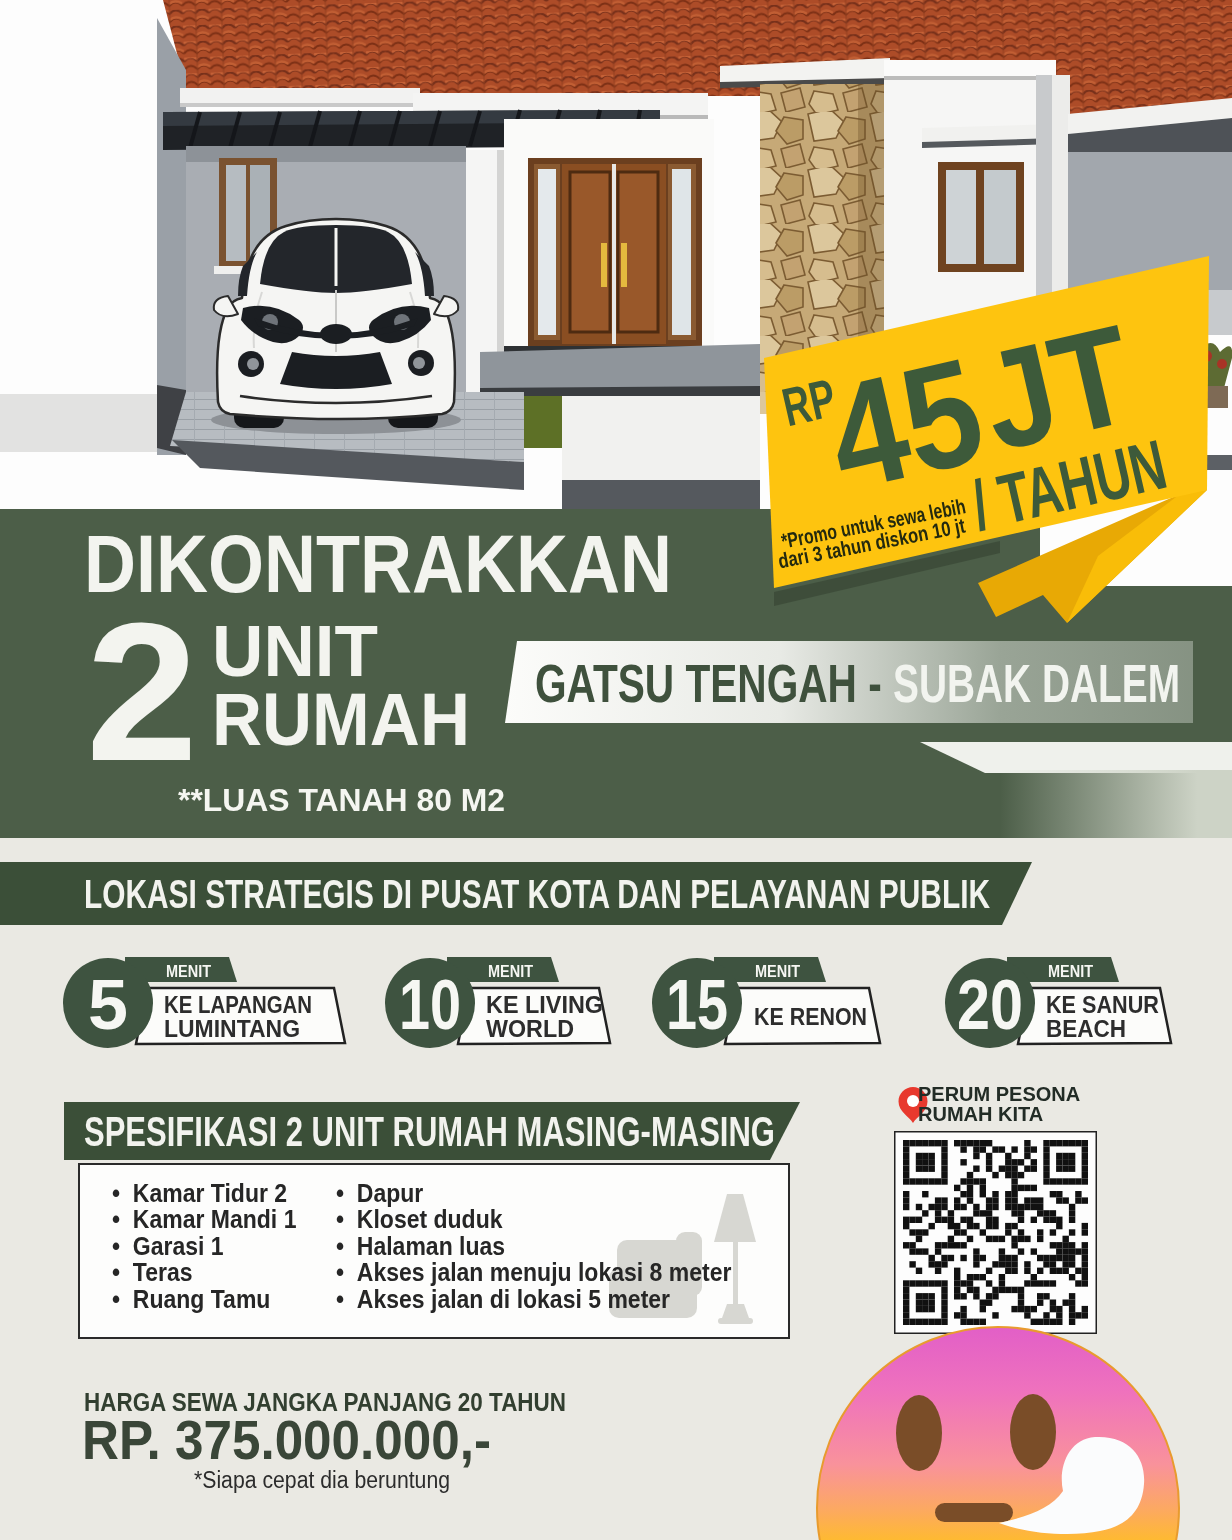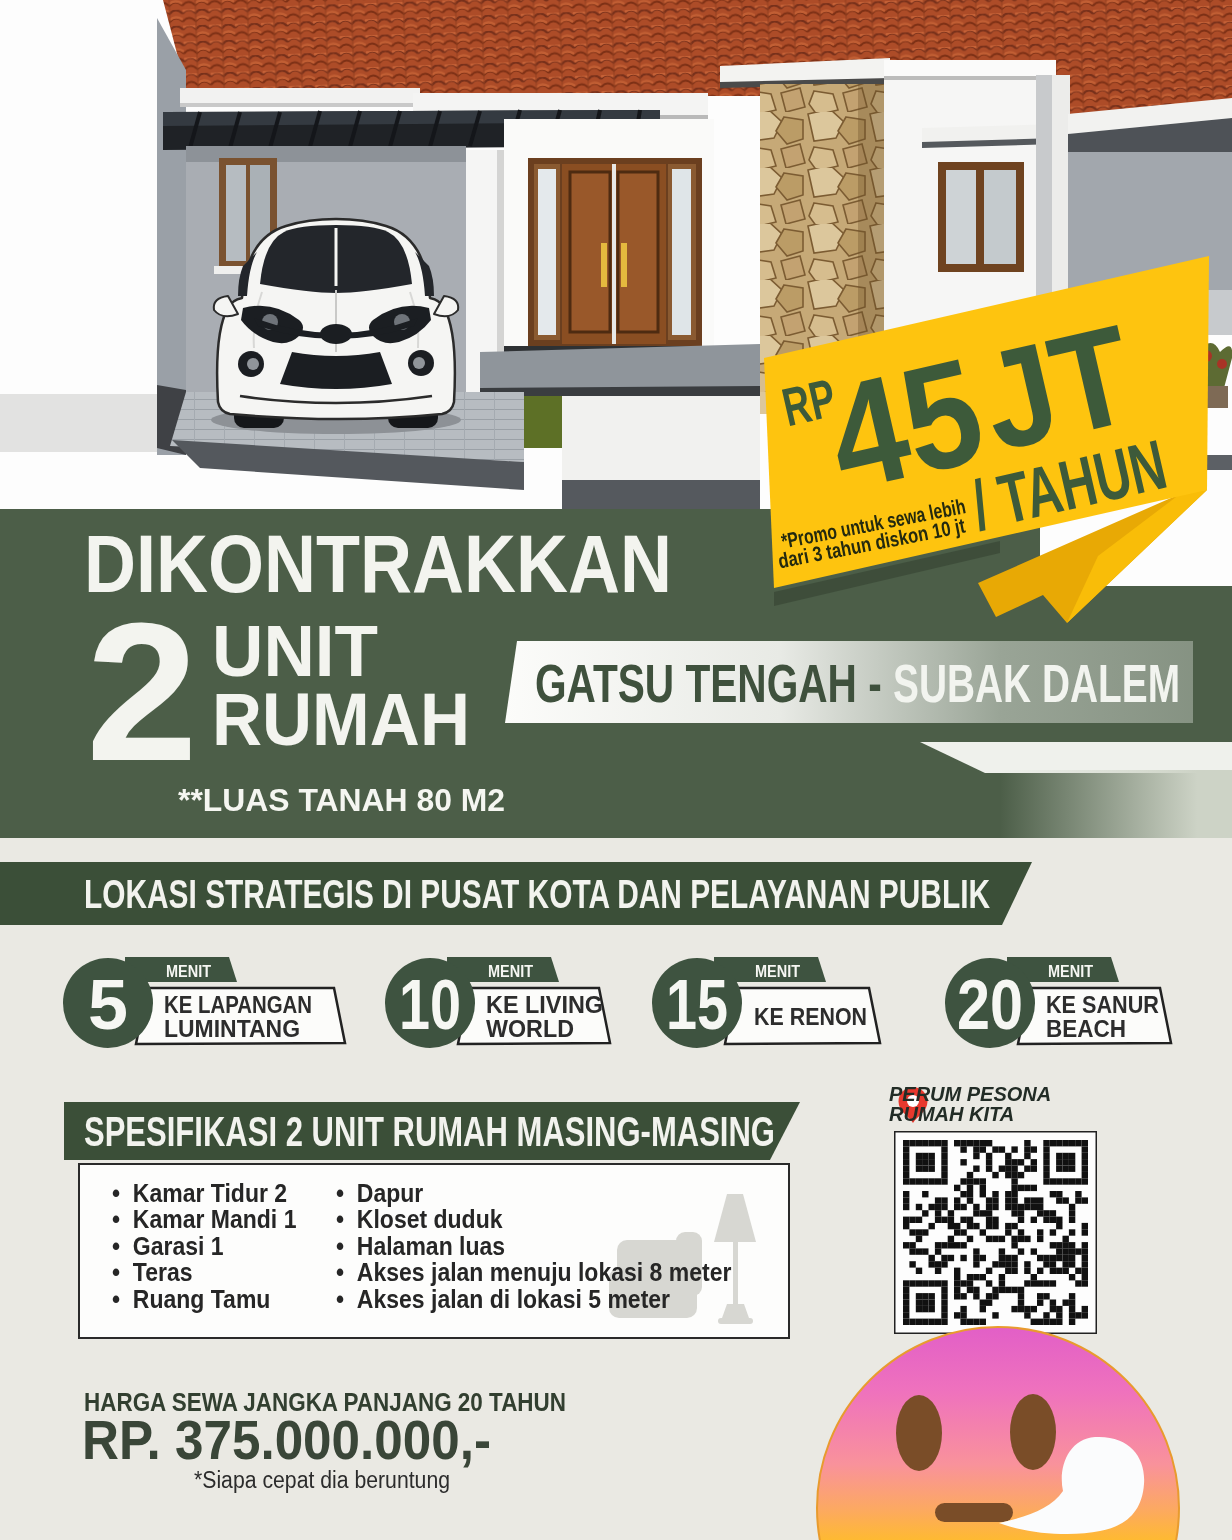--- a/index.html
+++ b/index.html
@@ -332,21 +332,21 @@
   <div>•&nbsp;&nbsp;Halaman luas</div>
   <div>•&nbsp;&nbsp;Akses jalan menuju lokasi 8 meter</div>
   <div>•&nbsp;&nbsp;Akses jalan di lokasi 5 meter</div>
 </div>
 
 <svg class="abs" style="left:897px;top:1086px;" width="32" height="38" viewBox="0 0 32 38">
   <path d="M16,1 C8,1 1.5,7.5 1.5,15.5 c0,10 10.5,15 14.5,21.5 c4,-6.5 14.5,-11.5 14.5,-21.5 C30.5,7.5 24,1 16,1 z" fill="#e8392e"></path>
   <circle cx="16" cy="15" r="6" fill="#ffffff"></circle>
 </svg>
 
-<div class="abs b" style="left:889px;top:1084px;font-size:20px;color:#222c26;line-height:1.0;font-style:italic;">PERUM PESONA<br>RUMAH KITA</div>
+<div class="abs b" style="left:918px;top:1084px;font-size:20px;color:#222c26;line-height:1.0;">PERUM PESONA<br>RUMAH KITA</div>
 
 <svg class="abs" style="left:894px;top:1131px;" width="203" height="203" viewBox="0 0 203 203">
   <rect x="0" y="0" width="203" height="203" fill="#fdfdfd" stroke="#222" stroke-width="3"></rect>
 
   <g>
       <rect x="60.0" y="9.0" width="6.4" height="6.4" fill="#111"></rect>
       <rect x="66.4" y="9.0" width="6.4" height="6.4" fill="#111"></rect>
       <rect x="72.8" y="9.0" width="6.4" height="6.4" fill="#111"></rect>
       <rect x="79.2" y="9.0" width="6.4" height="6.4" fill="#111"></rect>
       <rect x="85.6" y="9.0" width="6.4" height="6.4" fill="#111"></rect>

